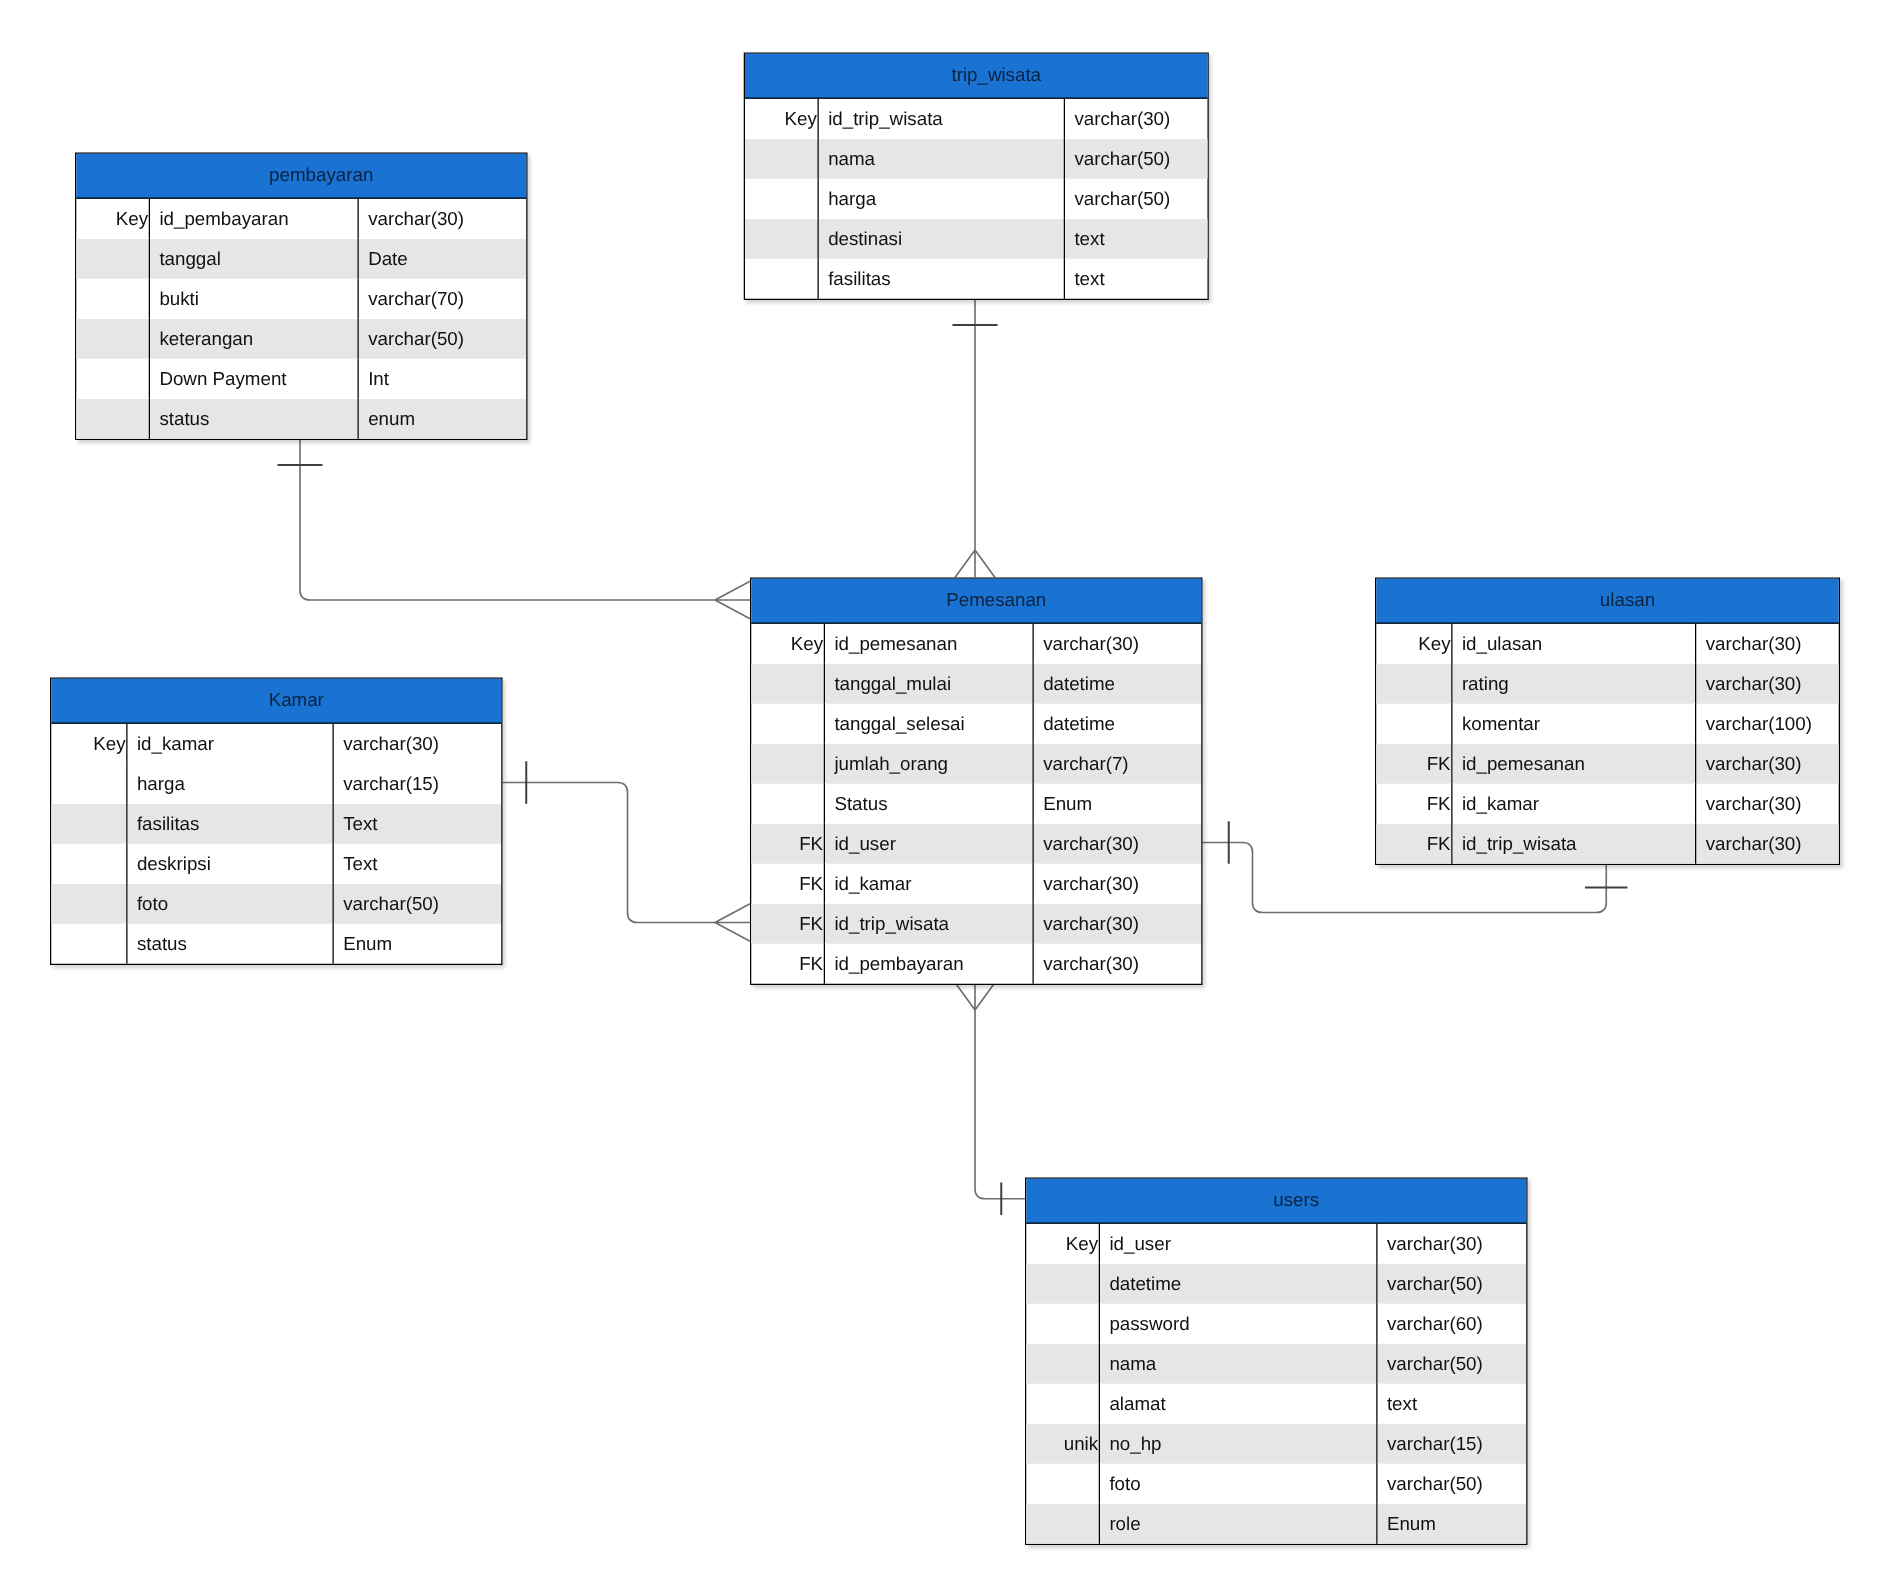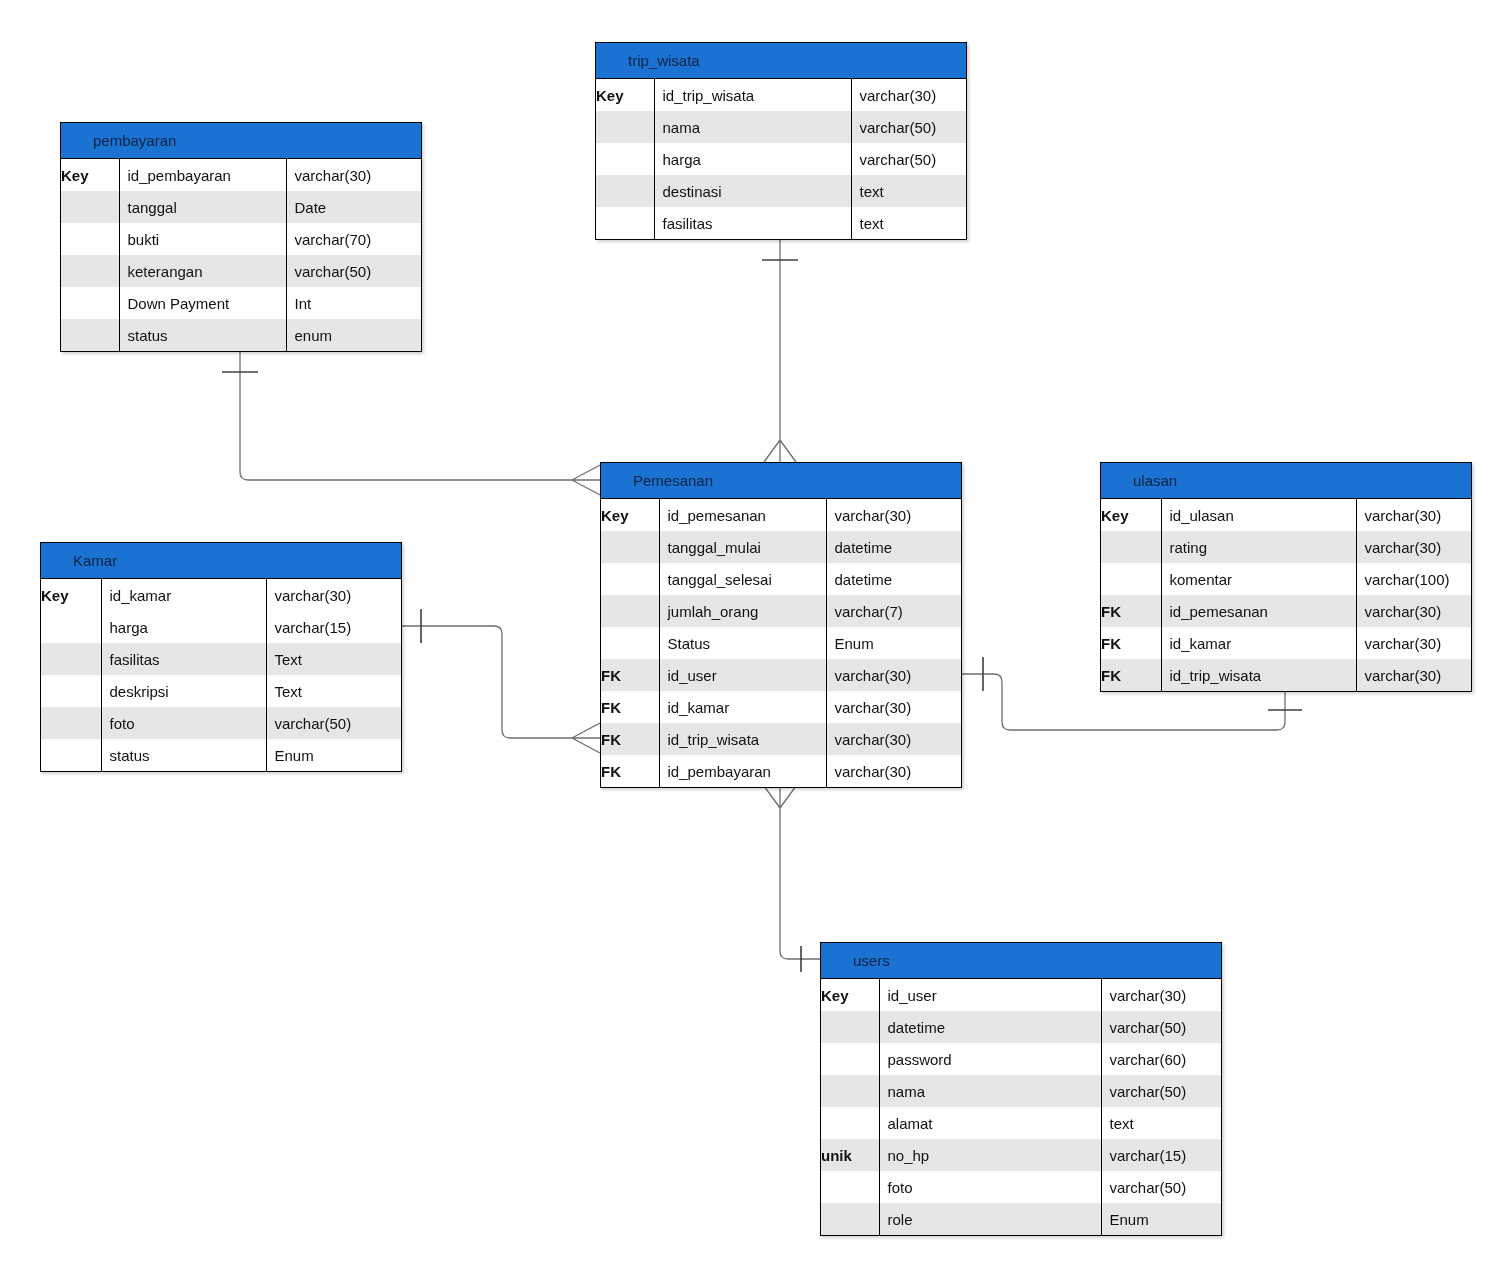--- a/index.html
+++ b/index.html
@@ -18,33 +18,33 @@
     position:absolute;z-index:2;
     background:#ffffff;
     border:1px solid var(--table-border,#000);
     box-shadow:2px 2px 3px rgba(0,0,0,0.18);
   }
   .ertable-title{
     height:35px;line-height:35px;
     background:var(--header-bg,#1a73d2);
     color:var(--header-text,#0c2340);
     border-bottom:1px solid var(--table-border,#000);
-    text-align:left;
+    text-align:center;
     font-size:15px;
     padding-left:32px;
   }
   .ertable table{
     border-collapse:collapse;table-layout:fixed;width:100%;
   }
   .ertable td{
     height:32px;font-size:15px;color:#111;
     overflow:hidden;white-space:nowrap;
     padding:0;
   }
-  .ertable td.c-key{text-align:left;border-right:1px solid var(--table-border,#000);font-weight:bold;}
+  .ertable td.c-key{text-align:right;border-right:1px solid var(--table-border,#000);}
   .ertable td.c-name{padding-left:8px;border-right:1px solid var(--table-border,#000);}
   .ertable td.c-type{padding-left:8px;}
   .ertable tr.alt{background:var(--row-alt,#e6e6e6);padding-left:14px;}
 </style>
 </head>
 <body>
 
 <div class="canvas" style="--header-bg: #1a73d2; --header-text: #0c2340; --row-alt: #e6e6e6; --table-border: #000000; --connector: #6e6e6e; --tick: #3f3f3f;">
 
   <svg class="edges" width="1510" height="1276">

